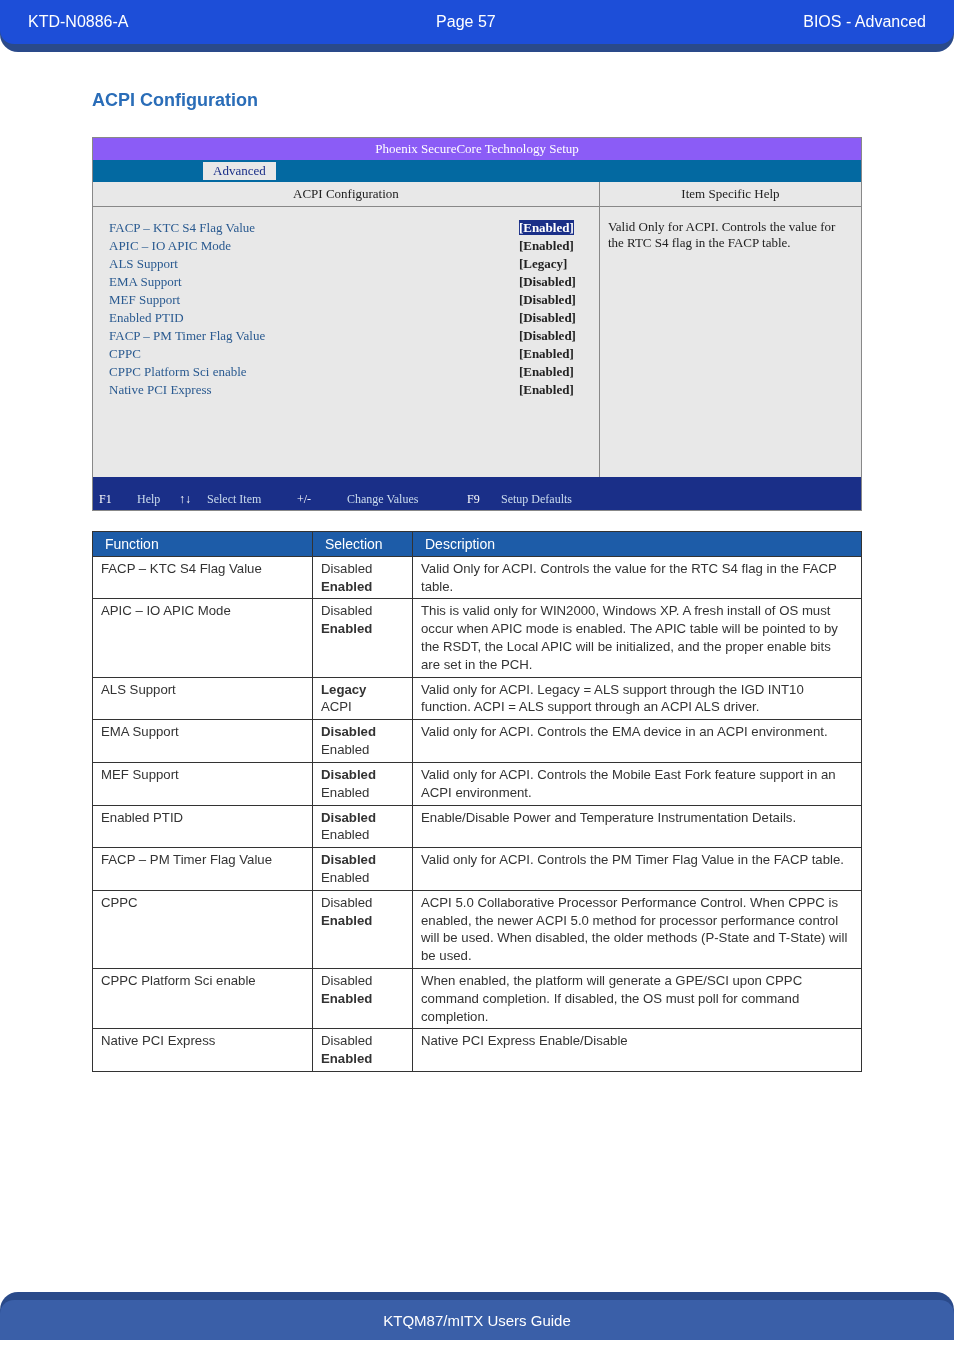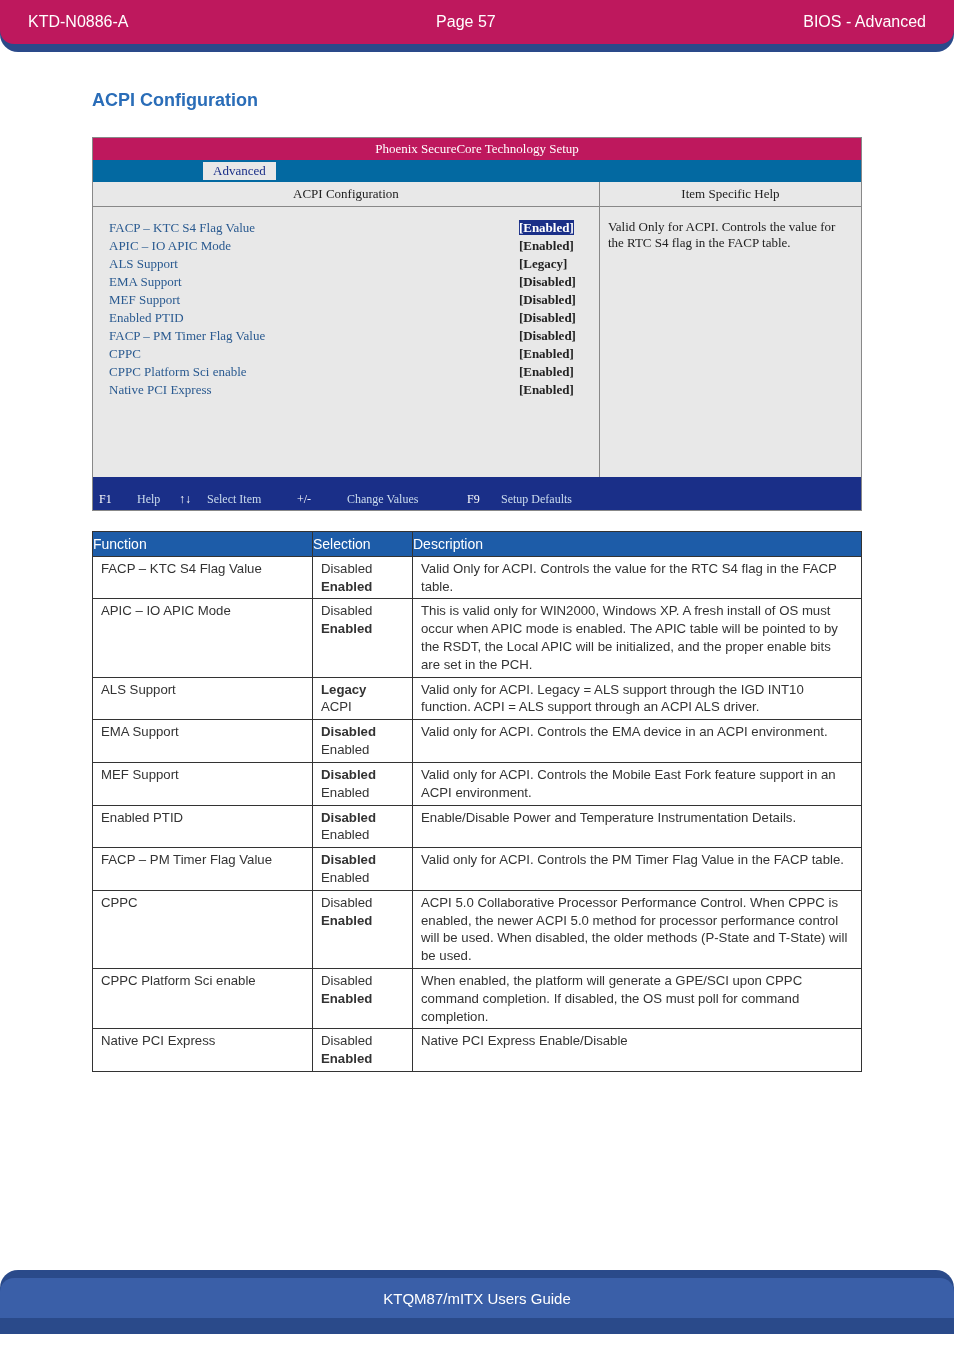--- a/index.html
+++ b/index.html
@@ -13,21 +13,21 @@
     color: #333;
   }
   .header-bar {
     background: #2a4a8a;
     height: 52px;
     width: 100%;
     position: relative;
     border-radius: 0 0 18px 18px;
   }
   .header-inner {
-    background: #be185d;
+    background: #1d4ed8;
     height: 44px;
     border-radius: 0 0 14px 14px;
     display: flex;
     align-items: center;
     justify-content: space-between;
     padding: 0 28px;
     color: #fff;
     font-size: 16px;
   }
   .header-inner .left { font-weight: 400; }
@@ -43,21 +43,21 @@
     margin-bottom: 26px;
   }
   
   .bios-box {
     border: 1px solid #888;
     width: 100%;
     font-family: Georgia, "Times New Roman", serif;
     font-size: 13px;
   }
   .bios-title {
-    background: #be185d;
+    background: #8b5cf6;
     color: #fff;
     text-align: center;
     padding: 3px 0;
     font-size: 13px;
   }
   .bios-tabrow {
     background: #0369a1;
     padding: 2px 0 2px 110px;
   }
   .bios-tab {
@@ -117,42 +117,42 @@
     margin-top: 20px;
     width: 100%;
     border-collapse: collapse;
     font-size: 13.2px;
   }
   .desc-table th {
     background: #1d5ca8;
     color: #fff;
     font-weight: 400;
     text-align: left;
-    padding: 4px 0;
+    padding: 4px 12px;
     border: 1px solid #333;
     font-size: 14px;
   }
   .desc-table td {
     border: 1px solid #333;
     padding: 3px 8px;
     vertical-align: top;
     line-height: 1.35;
   }
   .desc-table td.func { width: 220px; }
   .desc-table td.sel { width: 100px; }
   .bold { font-weight: bold; }
   
   .footer-bar {
     position: absolute;
-    bottom: 16px;
+    bottom: 10px;
     left: 0;
     width: 100%;
     background: #2a4a8a;
     border-radius: 18px 18px 0 0;
-    height: 64px;
+    height: 48px;
   }
   .footer-inner {
     background: #3a5fa8;
     border-radius: 14px 14px 0 0;
     height: 40px;
     margin-top: 8px;
     display: flex;
     align-items: center;
     justify-content: center;
     color: #fff;

